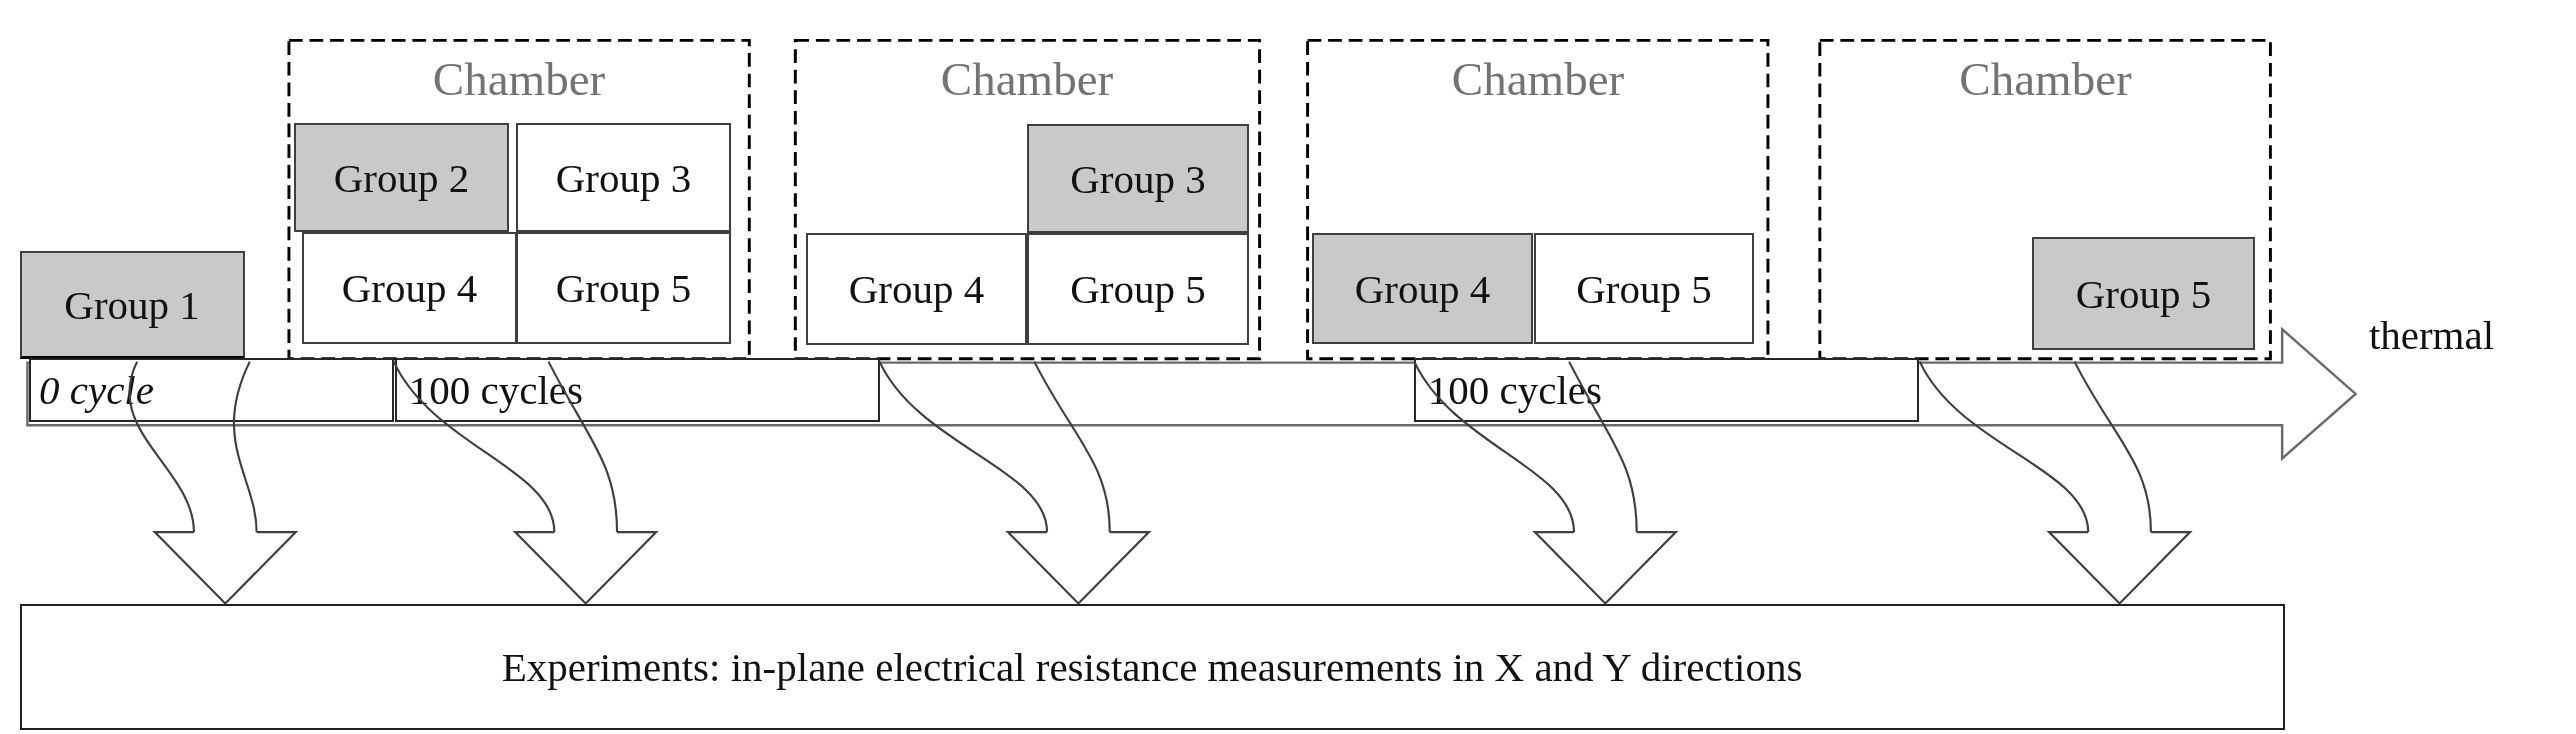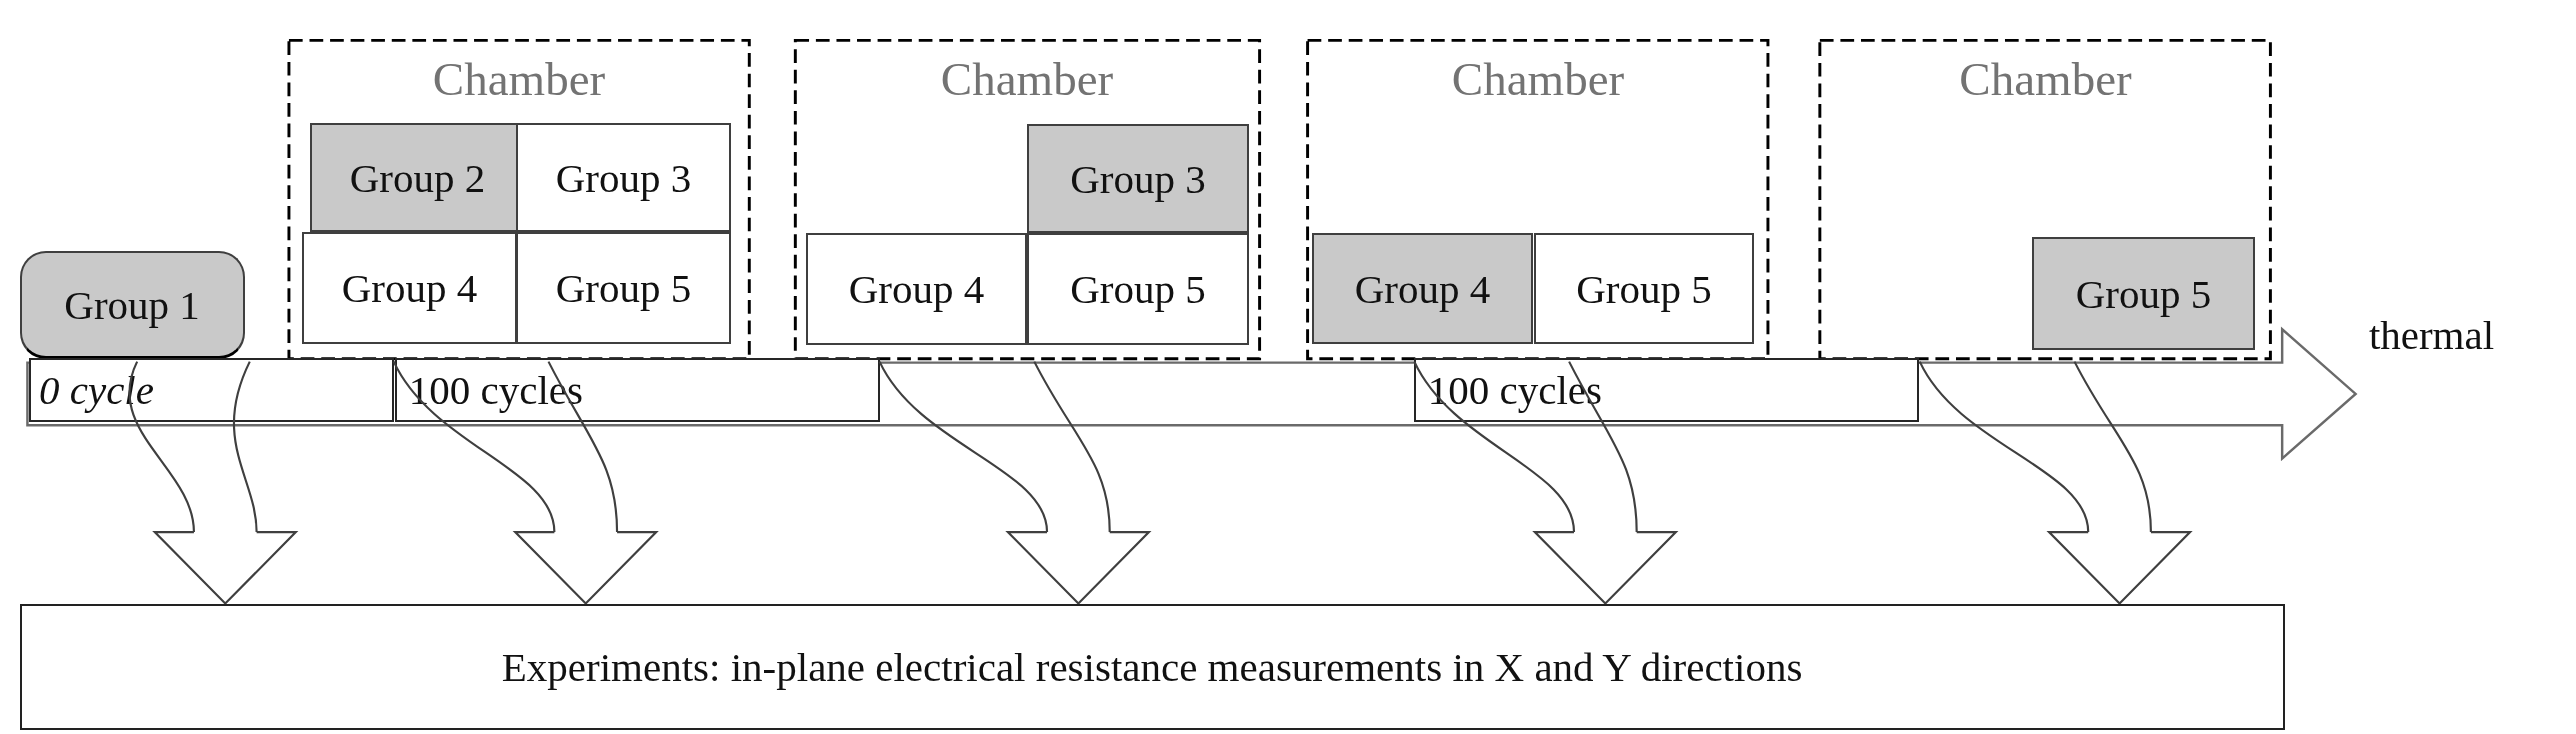--- a/index.html
+++ b/index.html
@@ -78,25 +78,25 @@
     <rect x="812" y="41" width="474" height="325" fill="none" stroke="#000" stroke-width="3" stroke-dasharray="14 7"></rect>
     <rect x="1335" y="41" width="470" height="325" fill="none" stroke="#000" stroke-width="3" stroke-dasharray="14 7"></rect>
     <rect x="1858" y="41" width="460" height="325" fill="none" stroke="#000" stroke-width="3" stroke-dasharray="14 7"></rect>
   </svg>
 
   <div class="chamber-title" style="left:289px;top:57px;width:460px;">Chamber</div>
   <div class="chamber-title" style="left:795px;top:57px;width:464px;">Chamber</div>
   <div class="chamber-title" style="left:1308px;top:57px;width:460px;">Chamber</div>
   <div class="chamber-title" style="left:1820px;top:57px;width:451px;">Chamber</div>
 
-  <div class="gbox shaded g1 z2" style="left:19.6px;top:251px;width:225px;height:108px;border-radius:26px;">
+  <div class="gbox shaded g1 z2" style="left:19.6px;top:251px;width:225px;height:108px;">
     <span>Group 1</span>
   </div>
 
-  <div class="gbox shaded z2" style="left:310px;top:123px;width:215px;height:109px;">
+  <div class="gbox shaded z2" style="left:294px;top:123px;width:215px;height:109px;">
     <span>Group 2</span>
   </div>
   <div class="gbox z2" style="left:516px;top:123px;width:215px;height:109px;">
     <span>Group 3</span>
   </div>
   <div class="gbox z2" style="left:302px;top:232px;width:215px;height:112px;">
     <span>Group 4</span>
   </div>
   <div class="gbox z2" style="left:516px;top:232px;width:215px;height:112px;">
     <span>Group 5</span>

